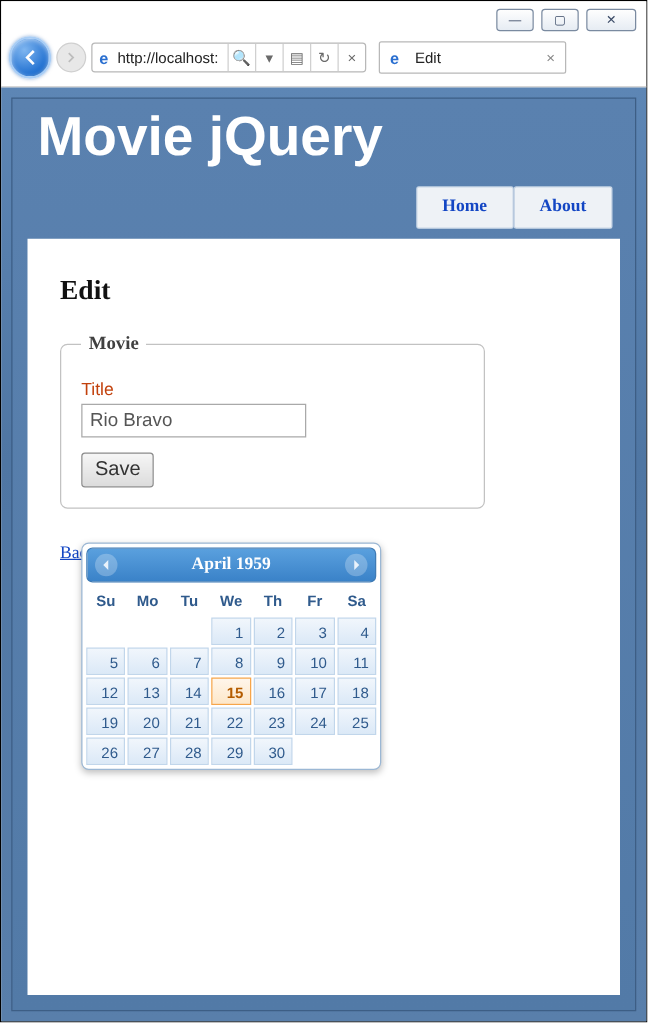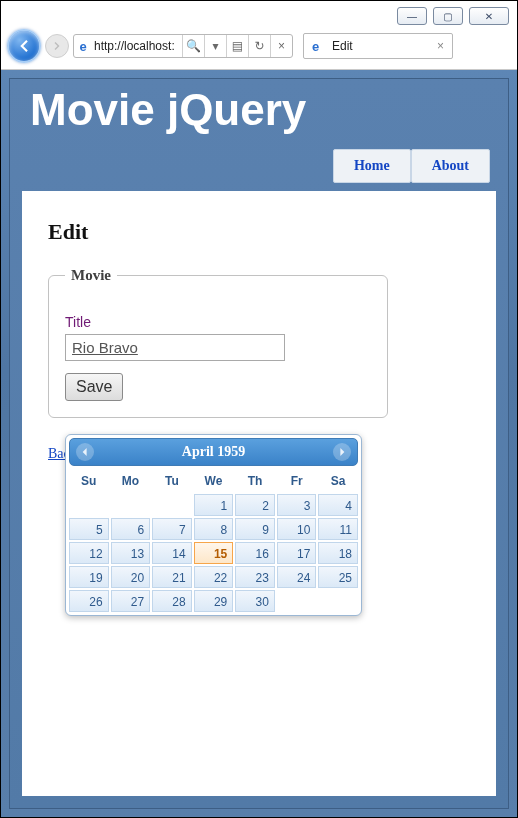--- a/index.html
+++ b/index.html
@@ -192,31 +192,30 @@
   }
   legend {
     font-family:"Comic Sans MS", cursive;
     font-weight:bold;
     font-size:15px;
     padding:0 6px;
     color:#404040;
   }
   .field-label {
     font-size:14px;
-    color:#701a75;
-    margin: 16px 0 4px;
+    color:#c2410c;
+    margin: 5px 0 4px;
   }
   .text-input {
-    width: 220px;
+    width: 180px;
     border:1px solid #a9a9a9;
     padding:4px 6px;
     font-size:15px;
     color:#555;
     outline:none;
-    text-decoration:underline;
   }
   .field + .field { margin-top: 14px; }
   .save-btn {
     margin-top: 12px;
     padding: 4px 10px;
     font-size:16px;
     background: linear-gradient(#f6f6f6,#dcdcdc);
     border:1px solid #8a8a8a;
     border-radius:3px;
     color:#333;
@@ -230,21 +229,21 @@
     font-size:14px;
     text-decoration: underline;
     cursor:pointer;
   }
 
   
   .datepicker {
     position:absolute;
     top: 150px;
     left: 16px;
-    width: 297px;
+    width: 240px;
     background:#fff;
     border:1px solid #9bb7d4;
     border-radius:6px;
     padding:3px;
     box-shadow: 0 2px 6px rgba(0,0,0,.25);
     font-size:12px;
     z-index:10;
   }
   .dp-head {
     background: linear-gradient(#5aa0de,#3a82c8);

